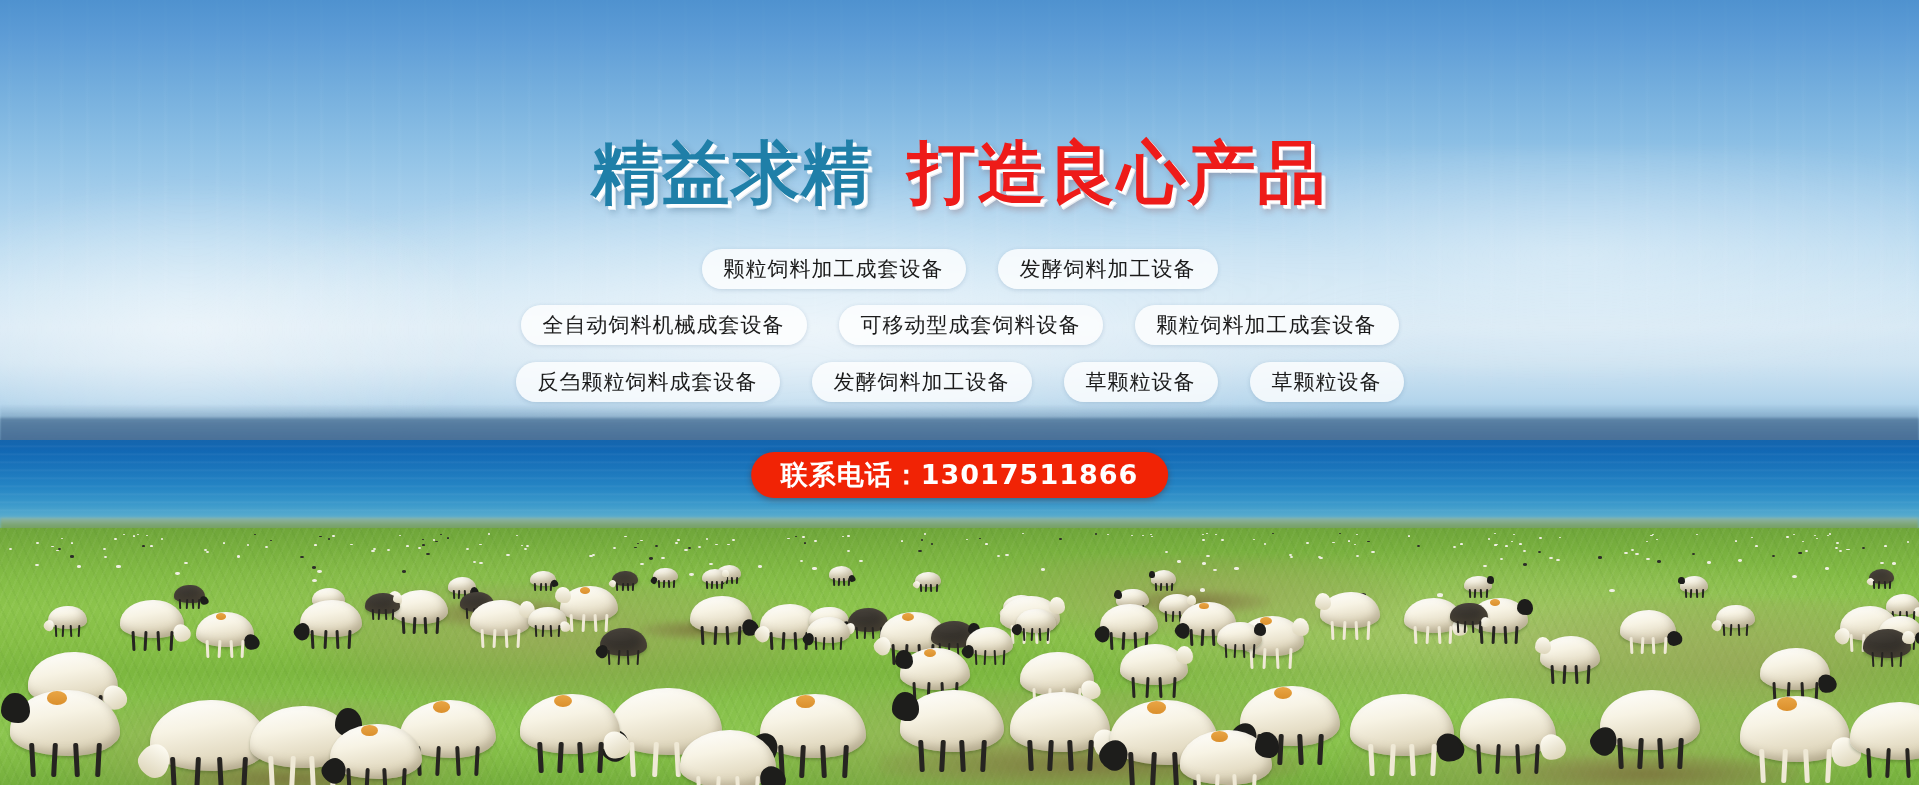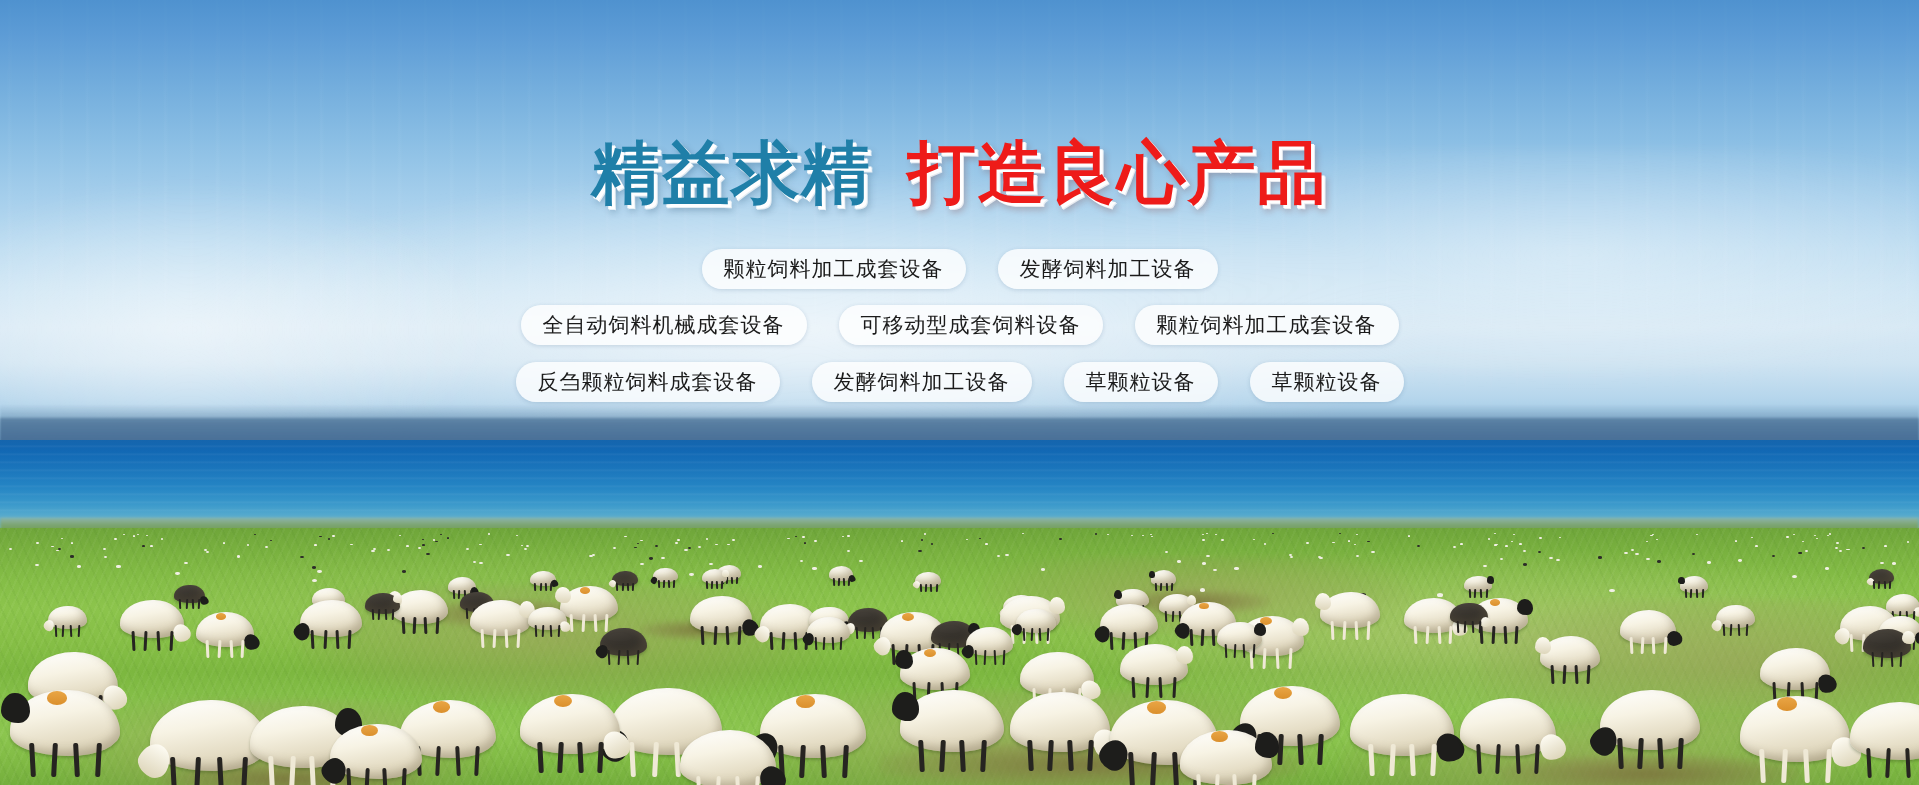--- a/index.html
+++ b/index.html
@@ -1123,14 +1123,15 @@
       <div class="pill">可移动型成套饲料设备</div>
       <div class="pill">颗粒饲料加工成套设备</div>
     </div>
   <div class="pill-wrap" id="pills-row-2">
       <div class="pill">反刍颗粒饲料成套设备</div>
       <div class="pill">发酵饲料加工设备</div>
       <div class="pill">草颗粒设备</div>
       <div class="pill">草颗粒设备</div>
     </div>
 
+  <div class="cta">联系电话：13017511866</div>
 
 </div>
 
 </body></html>

